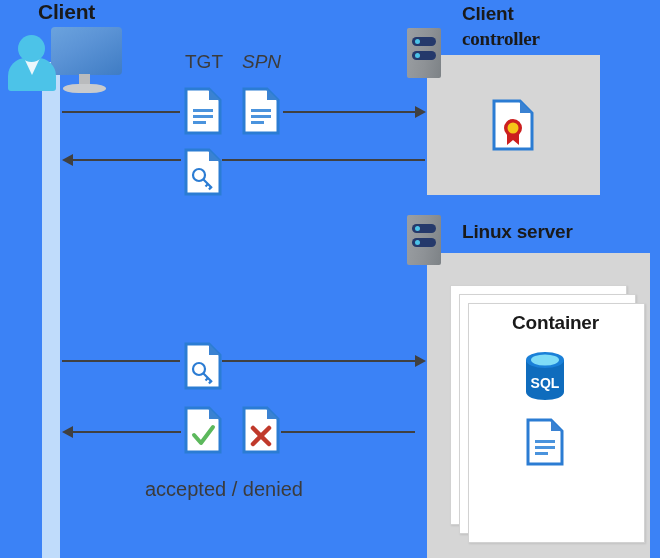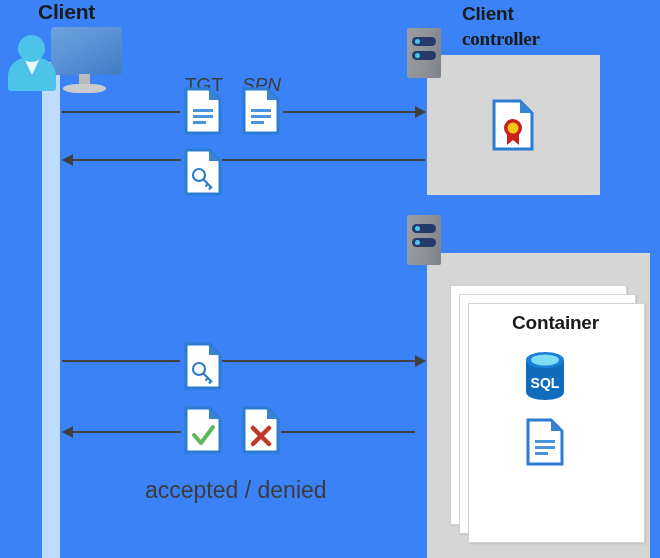--- a/index.html
+++ b/index.html
@@ -21,21 +21,20 @@
   .abs { position: absolute; }
 
   
   .title-bold {
     font-weight: bold;
     color: #1a1a1a;
     letter-spacing: -0.2px;
   }
   .lbl {
     color: #3b3b3b;
-    margin-top: 23px;
   }
 
   
   #client-lifeline {
     left: 42px;
     top: 62px;
     width: 18px;
     height: 496px;
     background: #c0dcfb;
   }
@@ -183,20 +182,21 @@
 
   <div class="abs server-rack" id="linux-rack" style="left:407px; top:215px;">
     <div class="bay b1">
         <span class="led"></span>
       </div>
     <div class="bay b2">
         <span class="led"></span>
       </div>
   </div>
 
+  <div class="abs title-bold" style="left:462px; top:221px; font-size:19px;">Linux server</div>
 
   <div class="abs card" style="left:450px; top:285px; width:175px; height:238px;"></div>
   <div class="abs card" style="left:459px; top:294px; width:175px; height:238px;"></div>
   <div class="abs card" style="left:468px; top:303px; width:175px; height:238px;"></div>
 
   <div class="abs title-bold" style="left:468px; top:312px; width:175px; text-align:center; font-size:19px;">Container</div>
 
   <div class="abs" id="sql-db">
     <svg width="42" height="52" viewBox="0 0 42 52">
       <path d="M2 10 V42 C2 47 11 50 21 50 C31 50 40 47 40 42 V10 Z" fill="#0f6cbd"></path>
@@ -294,15 +294,15 @@
     <svg width="38" height="48" viewBox="0 0 38 48">
       <path d="M2 2 H25 L36 13 V46 H2 Z" fill="#ffffff" stroke="#2b7cd3" stroke-width="3"></path>
       <path d="M25 2 L36 13 H25 Z" fill="#3a82d2"></path>
       <g stroke="#c0392b" stroke-width="4.5" stroke-linecap="round">
         <path d="M11 22 L27 38"></path>
         <path d="M27 22 L11 38"></path>
       </g>
     </svg>
   </div>
 
-  <div class="abs lbl" style="left:145px; top:454px; font-size:23px;">accepted / denied</div>
+  <div class="abs lbl" style="left:145px; top:478px; font-size:20px;">accepted / denied</div>
 
 </div>
 
 </body></html>

